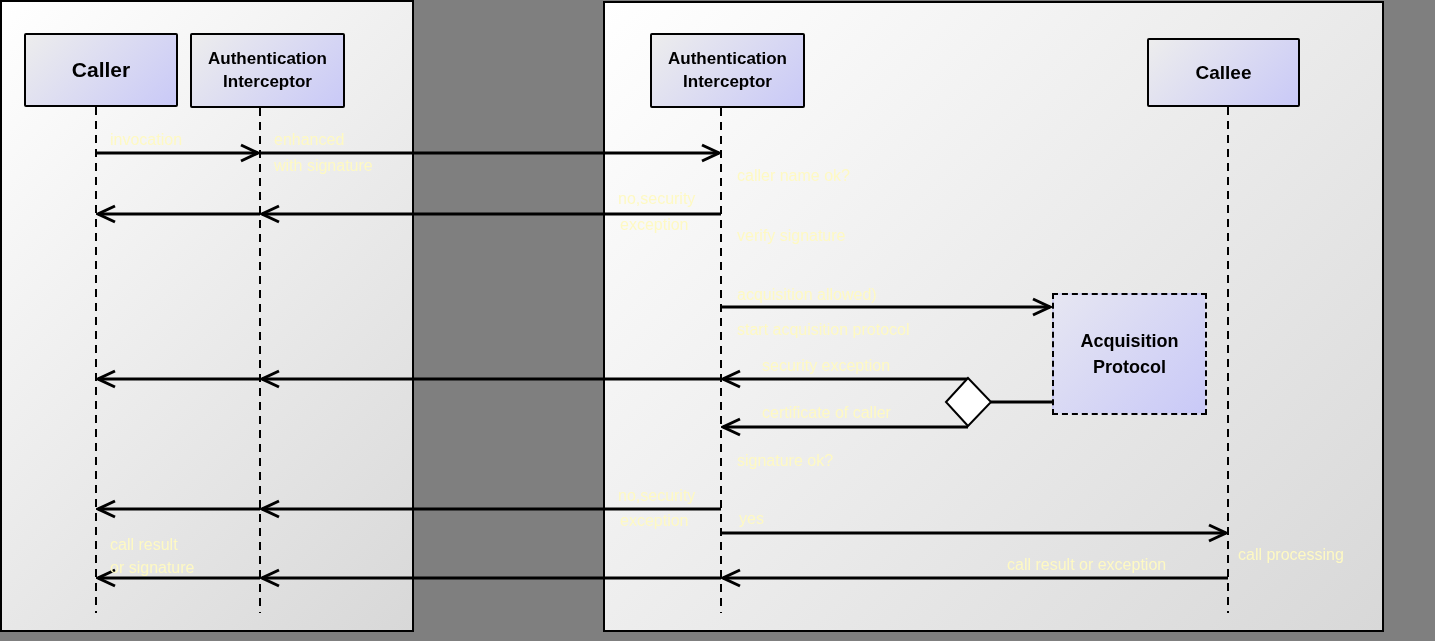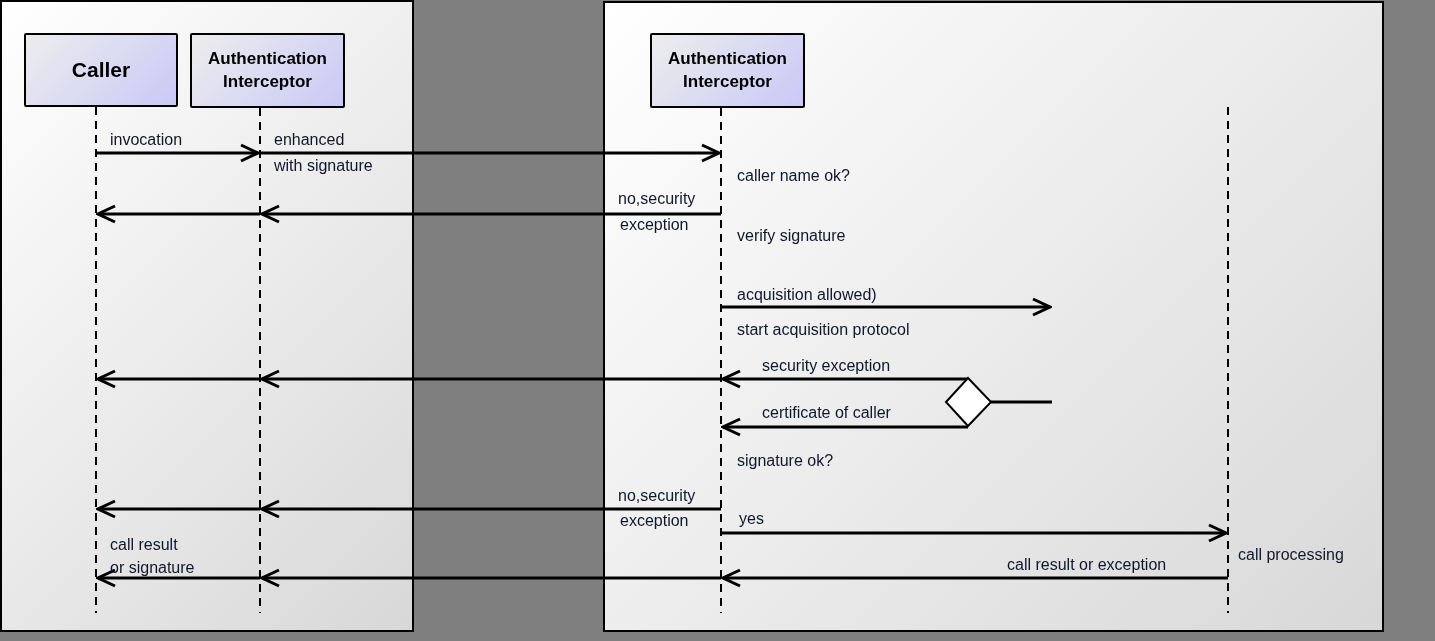--- a/index.html
+++ b/index.html
@@ -29,38 +29,41 @@
     text-align:center;font-weight:bold;color:#000;white-space:pre-line;line-height:1.35;
   }
   .activity{
     position:absolute;border:2px dashed #000;
     background:linear-gradient(135deg,#e6e6f2 0%,#c9c9f7 100%);
     box-sizing:border-box;display:flex;align-items:center;justify-content:center;
     text-align:center;font-weight:bold;color:#000;white-space:pre-line;line-height:1.45;
     font-size:18px;
   }
   .lbl{
-    position:absolute;font-size:16px;color:#0f172a;white-space:nowrap;line-height:1.1;
+    position:absolute;font-size:16px;color:#fef9c3;white-space:nowrap;line-height:1.1;
   }
   svg.wires{position:absolute;left:0;top:0;pointer-events:none;}
 </style>
 </head>
 <body>
 
 <div id="canvas">
 
   <div class="panel" style="left:0;top:0;width:414px;height:632px;"></div>
   <div class="panel" style="left:603px;top:1px;width:781px;height:631px;"></div>
 
   <div class="actor" style="left:24px;top:33px;width:154px;height:74px;font-size:21px;">Caller</div>
   <div class="actor" style="left:190px;top:33px;width:155px;height:75px;font-size:17px;">Authentication
 Interceptor</div>
   <div class="actor" style="left:650px;top:33px;width:155px;height:75px;font-size:17px;">Authentication
 Interceptor</div>
+  <div class="actor" style="left:1147px;top:38px;width:153px;height:69px;font-size:19px;">Callee</div>
 
+  <div class="activity" style="left:1052px;top:293px;width:155px;height:122px;">Acquisition
+Protocol</div>
 
   <svg class="wires" width="1435" height="641" viewBox="0 0 1435 641">
     <defs>
       <marker id="chev" viewBox="0 0 22 20" refX="20" refY="10" markerWidth="22" markerHeight="20" markerUnits="userSpaceOnUse" orient="auto">
         <path d="M3,2 L20,10 L3,18" fill="none" stroke="#000" stroke-width="3"></path>
       </marker>
     </defs>
 
     <g stroke="#000" stroke-width="2" stroke-dasharray="8 6">
       <line x1="96" y1="107" x2="96" y2="613"></line>

